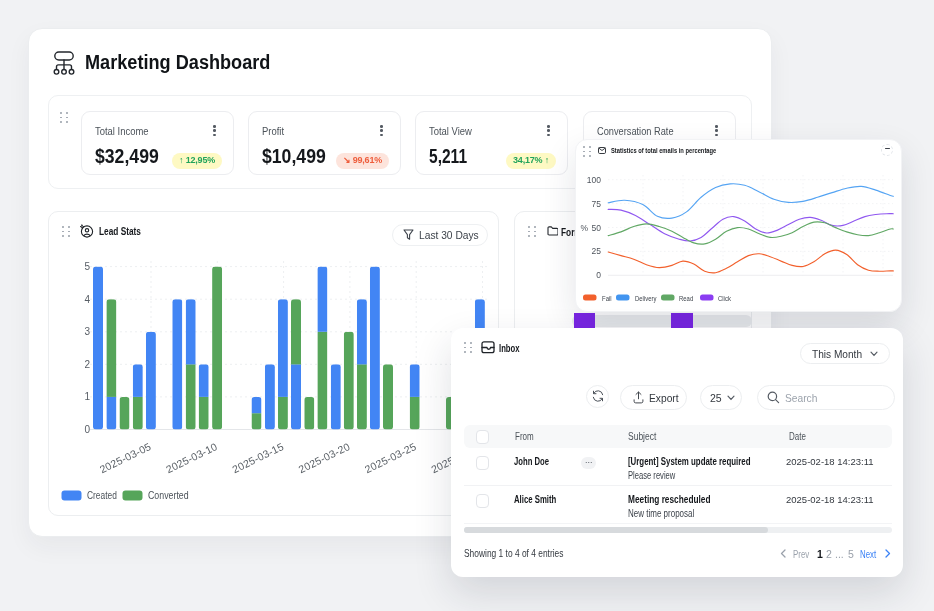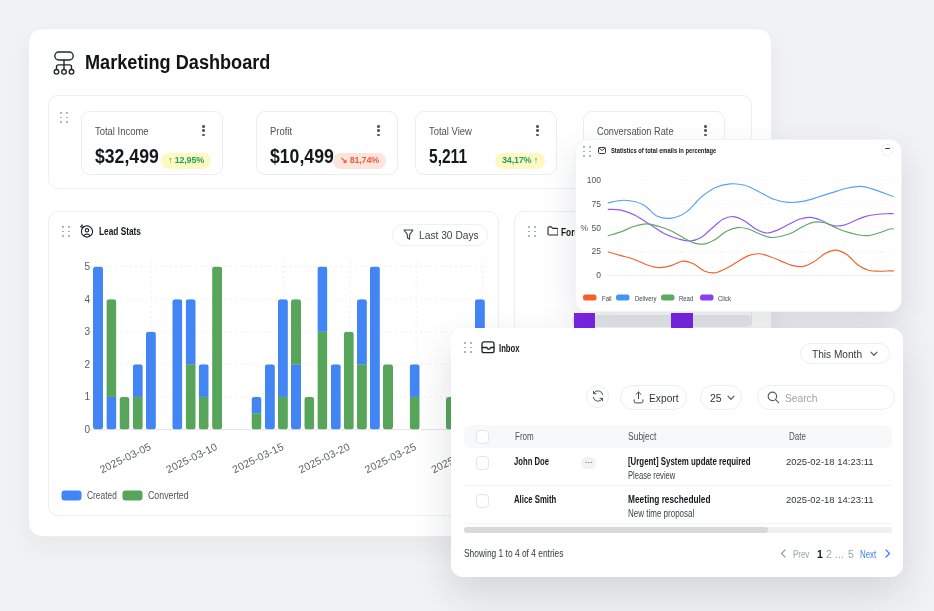--- a/index.html
+++ b/index.html
@@ -8,21 +8,21 @@
 .abs { position:absolute; }
 .card { position:absolute; background:#fff; border:1px solid #eceef0; border-radius:10px; }
 .dots { position:absolute; width:8px; height:11px; }
 .dots i { position:absolute; width:1.8px; height:1.8px; border-radius:50%; background:#9aa1ab; }
 .dots i:nth-child(1){left:0;top:0}.dots i:nth-child(2){right:0;top:0}
 .dots i:nth-child(3){left:0;top:4.5px}.dots i:nth-child(4){right:0;top:4.5px}
 .dots i:nth-child(5){left:0;top:9px}.dots i:nth-child(6){right:0;top:9px}
 .kebab { position:absolute; width:3px; }
 .kebab i { position:absolute; left:0; width:2.6px; height:2.6px; border-radius:50%; background:#555b63; }
 .kebab i:nth-child(1){top:0}.kebab i:nth-child(2){top:4.4px}.kebab i:nth-child(3){top:8.8px}
-.statcard { position:absolute; top:111px; width:142px; height:64px; background:#fff; border:1px solid #ecedf0; border-radius:9px; }
+.statcard { position:absolute; top:111px; width:153px; height:64px; background:#fff; border:1px solid #ecedf0; border-radius:9px; }
 .statlabel { position:absolute; left:13px; top:13px; font-size:10.5px; color:#4b5259; }
 .statval { position:absolute; left:13px; top:32px; font-size:21px; font-weight:700; color:#15181c; }
 .pill { position:absolute; top:41px; height:15.5px; border-radius:8px; font-size:9px; font-weight:700; line-height:15.5px; padding:0 7px; letter-spacing:-0.2px; }
 .pill.green { background:#fef9c3; color:#21a35b; }
 .pill.red { background:#fde4dc; color:#ee5d3c; }
 .hdr12 { font-size:12px; font-weight:700; color:#15181c; }
 .tx { display:inline-block; transform-origin:left top; white-space:nowrap; }
 </style>
 </head>
 <body>
@@ -51,29 +51,29 @@
 <div class="statcard" style="left:81px;">
   <div class="statlabel tx" style="transform:scaleX(0.90)">Total Income</div>
   <div class="kebab" style="right:17px;top:13px">
       <i></i>
       <i></i>
       <i></i>
     </div>
   <div class="statval tx" style="transform:scaleX(0.84)">$32,499</div>
   <div class="pill green" style="right:11px;">↑ 12,95%</div>
 </div>
-<div class="statcard" style="left:256px;text-decoration:underline;">
+<div class="statcard" style="left:248px;text-decoration:underline;">
   <div class="statlabel tx" style="transform:scaleX(0.90)">Profit</div>
   <div class="kebab" style="right:17px;top:13px">
       <i></i>
       <i></i>
       <i></i>
     </div>
   <div class="statval tx" style="transform:scaleX(0.84)">$10,499</div>
-  <div class="pill red" style="right:11px;">↘ 81,74%</div>
+  <div class="pill red" style="right:11px;">↘ 99,61%</div>
 </div>
 <div class="statcard" style="left:415px;">
   <div class="statlabel tx" style="transform:scaleX(0.90)">Total View</div>
   <div class="kebab" style="right:17px;top:13px">
       <i></i>
       <i></i>
       <i></i>
     </div>
   <div class="statval tx" style="transform:scaleX(0.74)">5,211</div>
   <div class="pill green" style="right:11px;">34,17% ↑</div>

